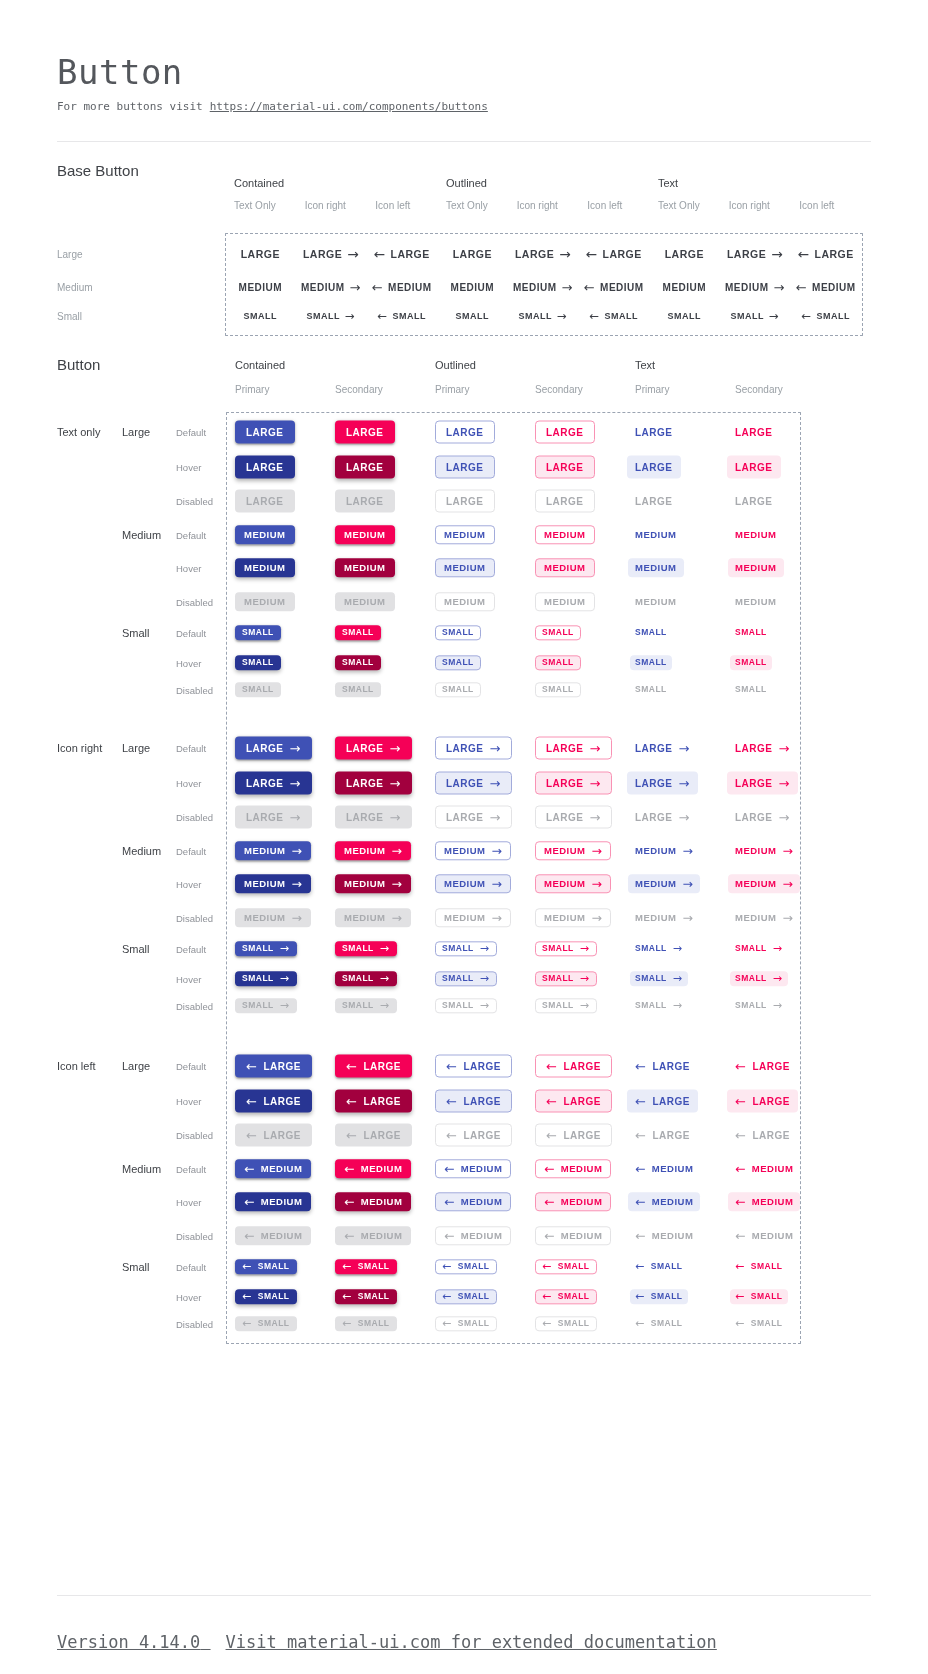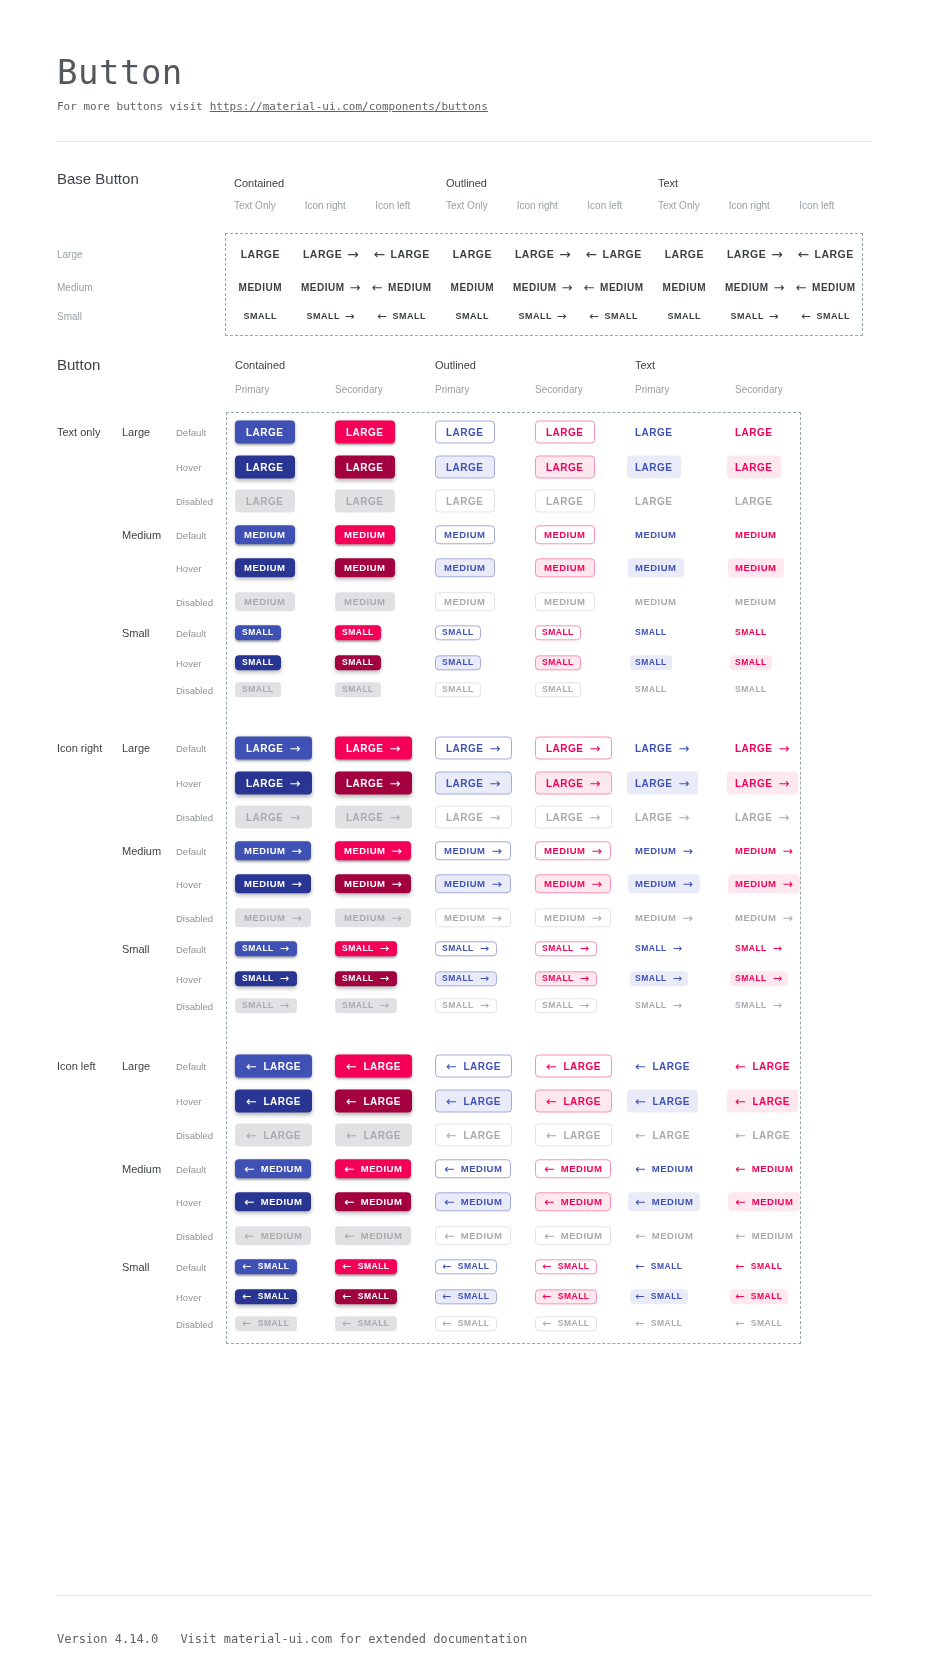--- a/index.html
+++ b/index.html
@@ -7,21 +7,21 @@
         font-family:"Liberation Sans",sans-serif;}
   .mono{font-family:"DejaVu Sans Mono",monospace;}
   .title{position:absolute;left:57px;top:52px;margin:0;font-size:34px;font-weight:400;
          color:var(--title);letter-spacing:0.5px;}
   .subtitle{position:absolute;left:57px;top:100px;font-size:11px;color:var(--link);}
   .subtitle a{color:var(--link);text-decoration:underline;margin-left:7px;cursor:pointer;}
   .divider{position:absolute;left:57px;right:57px;height:0;border-top:1px solid #e7e7e9;}
   .divider-top{top:141px;}
   .divider-bottom{top:1595px;}
   .s-heading{position:absolute;left:57px;font-size:15px;color:var(--heading);}
-  .s1-heading{top:170px;text-align:center;}
+  .s1-heading{top:162px;text-align:center;}
   .s2-heading{top:356px;}
   .group-hd{position:absolute;font-size:11px;color:var(--heading);white-space:nowrap;}
   .sub-hd{position:absolute;font-size:10px;color:var(--muted);white-space:nowrap;}
   .row-label{position:absolute;font-size:10px;color:var(--muted);transform:translateY(-50%);white-space:nowrap;}
   .grp-label,.size-label{position:absolute;font-size:11px;color:var(--heading);transform:translateY(-50%);white-space:nowrap;}
   .state-label{position:absolute;font-size:9.5px;color:var(--state-label);transform:translateY(-50%);white-space:nowrap;}
   .dashed-box{position:absolute;border:1px dashed var(--dashed-border);border-radius:1px;}
   .box1{left:225px;top:233px;width:636px;height:101px;}
   .box2{left:226px;top:412px;width:573px;height:930px;}
   .base-cell{position:absolute;display:flex;align-items:center;justify-content:center;
@@ -56,21 +56,21 @@
   .outlined.secondary{border-color:var(--outline-secondary);color:var(--secondary);}
   .outlined.primary.st-hover{background:var(--primary-tint);}
   .outlined.secondary.st-hover{background:var(--secondary-tint);}
   .outlined.st-disabled{border-color:var(--outline-disabled);color:var(--disabled-text);background:#fff;}
   .textv{background:transparent;}
   .textv.primary{color:var(--primary);}
   .textv.secondary{color:var(--secondary);}
   .textv.primary.st-hover{background:var(--primary-tint);}
   .textv.secondary.st-hover{background:var(--secondary-tint);}
   .textv.st-disabled{color:var(--disabled-text);}
-  .footer{position:absolute;left:57px;top:1632px;font-size:12px;color:#5f6368;}
+  .footer{position:absolute;left:57px;top:1632px;font-size:17px;color:#5f6368;text-decoration:underline;}
   .footer span + span{margin-left:15px;}
 </style>
 </head>
 <body>
 
 <div class="page" id="page">
   <h1 class="title mono">Button</h1>
   <div class="subtitle mono">
     <span>For more buttons visit</span><a href="#" class="mono">https://material-ui.com/components/buttons</a>
   </div>

